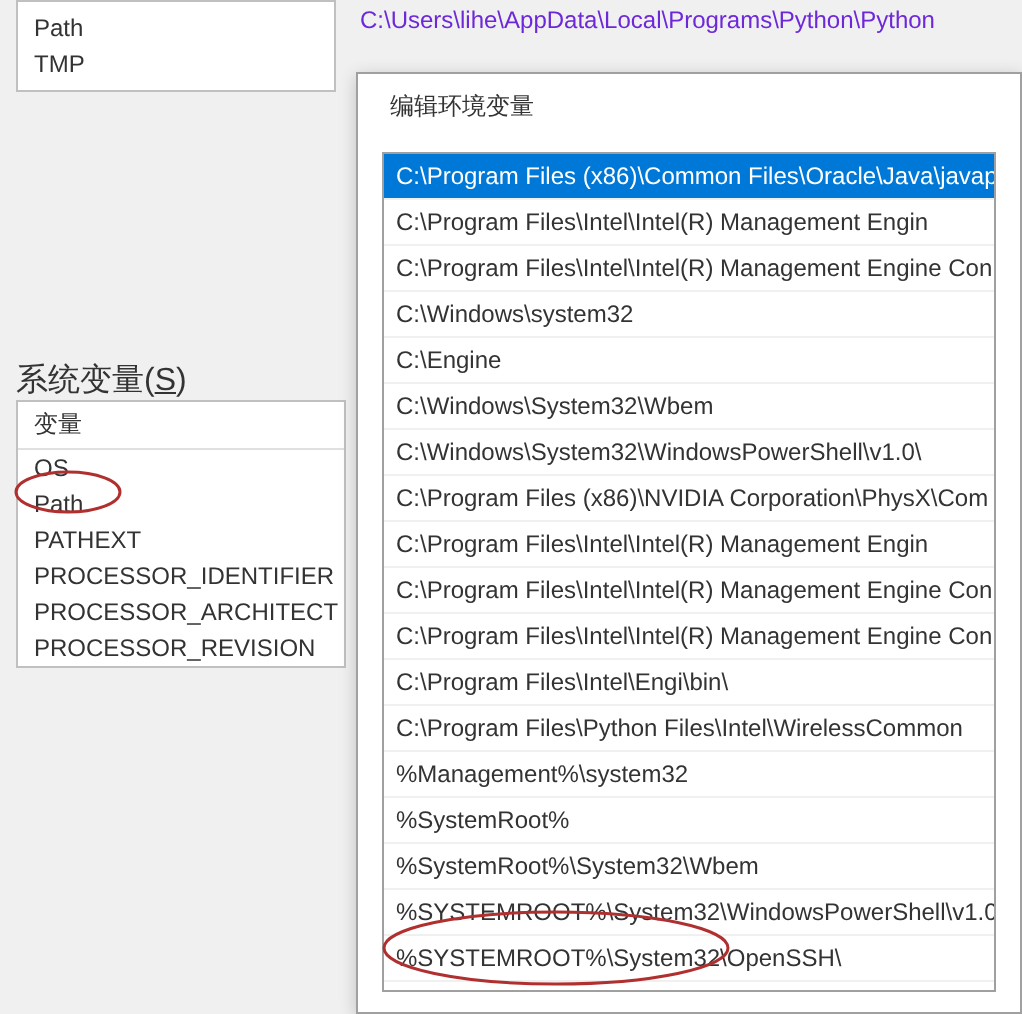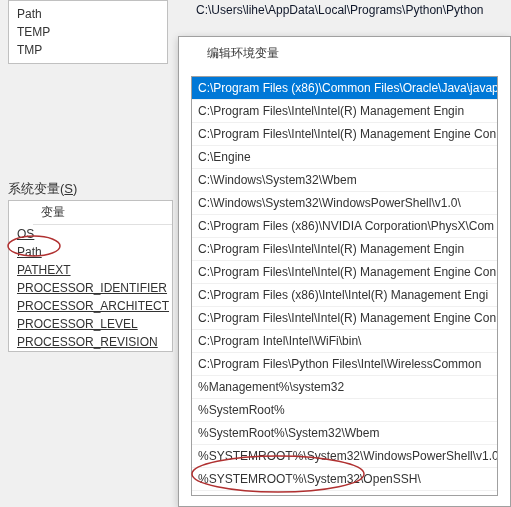--- a/index.html
+++ b/index.html
@@ -22,64 +22,62 @@
     border: 1px solid #c0c0c0;
     background: #fff;
     padding: 4px 0;
   }
   .upper-vars .row {
     padding: 2px 8px;
   }
   .upper-right {
     position: absolute;
     top: 0;
-    left: 196px;
+    left: 180px;
     right: 0;
     padding: 2px 0;
-    color: #0f172a;
+    color: #6d28d9;
   }
   .upper-right .row { padding: 1px 0; white-space: nowrap; }
   .section-label {
     position: absolute;
     top: 180px;
     left: 8px;
-    font-size: 13px;
+    font-size: 16px;
   }
   .section-label .u { text-decoration: underline; }
   .sys-vars {
     position: absolute;
     top: 200px;
     left: 8px;
     width: 165px;
     border: 1px solid #c0c0c0;
     background: #fff;
   }
   .sys-vars .header {
     padding: 3px 8px;
     border-bottom: 1px solid #e0e0e0;
-    margin-left: 24px;
   }
   .sys-vars .row {
     padding: 2px 8px;
     white-space: nowrap;
     overflow: hidden;
-    text-decoration: underline;
   }
   .dialog {
     position: absolute;
     top: 36px;
     left: 178px;
     right: 0;
     bottom: 0;
     background: #fff;
     border: 1px solid #a0a0a0;
     box-shadow: 0 2px 8px rgba(0,0,0,0.2);
   }
   .dialog-title {
-    padding: 8px 28px;
+    padding: 8px 16px;
     font-size: 12px;
   }
   .path-list {
     margin: 6px 12px;
     border: 1px solid #a0a0a0;
     background: #fff;
     height: 420px;
     overflow: hidden;
   }
   .path-row {
@@ -98,60 +96,58 @@
     position: absolute;
     pointer-events: none;
   }
   .annot svg { display: block; }
 </style>
 </head>
 <body>
 
 <div class="upper-vars" id="userVars">
     <div class="row">Path</div>
-    <div class="row">TEMP</div>
     <div class="row">TMP</div>
   </div>
 
 <div class="upper-right" id="userVals">
     <div class="row">C:\Users\lihe\AppData\Local\Programs\Python\Python</div>
   </div>
 
 <div class="section-label">
   <span>系统变量</span>(<span class="u">S</span>)
 </div>
 
 <div class="sys-vars">
   <div class="header">变量</div>
   <div id="sysVars">
       <div class="row">OS</div>
       <div class="row">Path</div>
       <div class="row">PATHEXT</div>
       <div class="row">PROCESSOR_IDENTIFIER</div>
       <div class="row">PROCESSOR_ARCHITECT</div>
-      <div class="row">PROCESSOR_LEVEL</div>
       <div class="row">PROCESSOR_REVISION</div>
     </div>
 </div>
 
 <div class="dialog">
   <div class="dialog-title">编辑环境变量</div>
   <div class="path-list" id="pathList">
       <div class="path-row selected">C:\Program Files (x86)\Common Files\Oracle\Java\javap</div>
       <div class="path-row">C:\Program Files\Intel\Intel(R) Management Engin</div>
       <div class="path-row">C:\Program Files\Intel\Intel(R) Management Engine Con</div>
+      <div class="path-row">C:\Windows\system32</div>
       <div class="path-row">C:\Engine</div>
       <div class="path-row">C:\Windows\System32\Wbem</div>
       <div class="path-row">C:\Windows\System32\WindowsPowerShell\v1.0\</div>
       <div class="path-row">C:\Program Files (x86)\NVIDIA Corporation\PhysX\Com</div>
       <div class="path-row">C:\Program Files\Intel\Intel(R) Management Engin</div>
       <div class="path-row">C:\Program Files\Intel\Intel(R) Management Engine Con</div>
-      <div class="path-row">C:\Program Files (x86)\Intel\Intel(R) Management Engi</div>
       <div class="path-row">C:\Program Files\Intel\Intel(R) Management Engine Con</div>
-      <div class="path-row">C:\Program Intel\Intel\WiFi\bin\</div>
+      <div class="path-row">C:\Program Files\Intel\Engi\bin\</div>
       <div class="path-row">C:\Program Files\Python Files\Intel\WirelessCommon</div>
       <div class="path-row">%Management%\system32</div>
       <div class="path-row">%SystemRoot%</div>
       <div class="path-row">%SystemRoot%\System32\Wbem</div>
       <div class="path-row">%SYSTEMROOT%\System32\WindowsPowerShell\v1.0\</div>
       <div class="path-row">%SYSTEMROOT%\System32\OpenSSH\</div>
     </div>
 </div>
 
 <div class="annot" style="left:6px; top:234px;">

